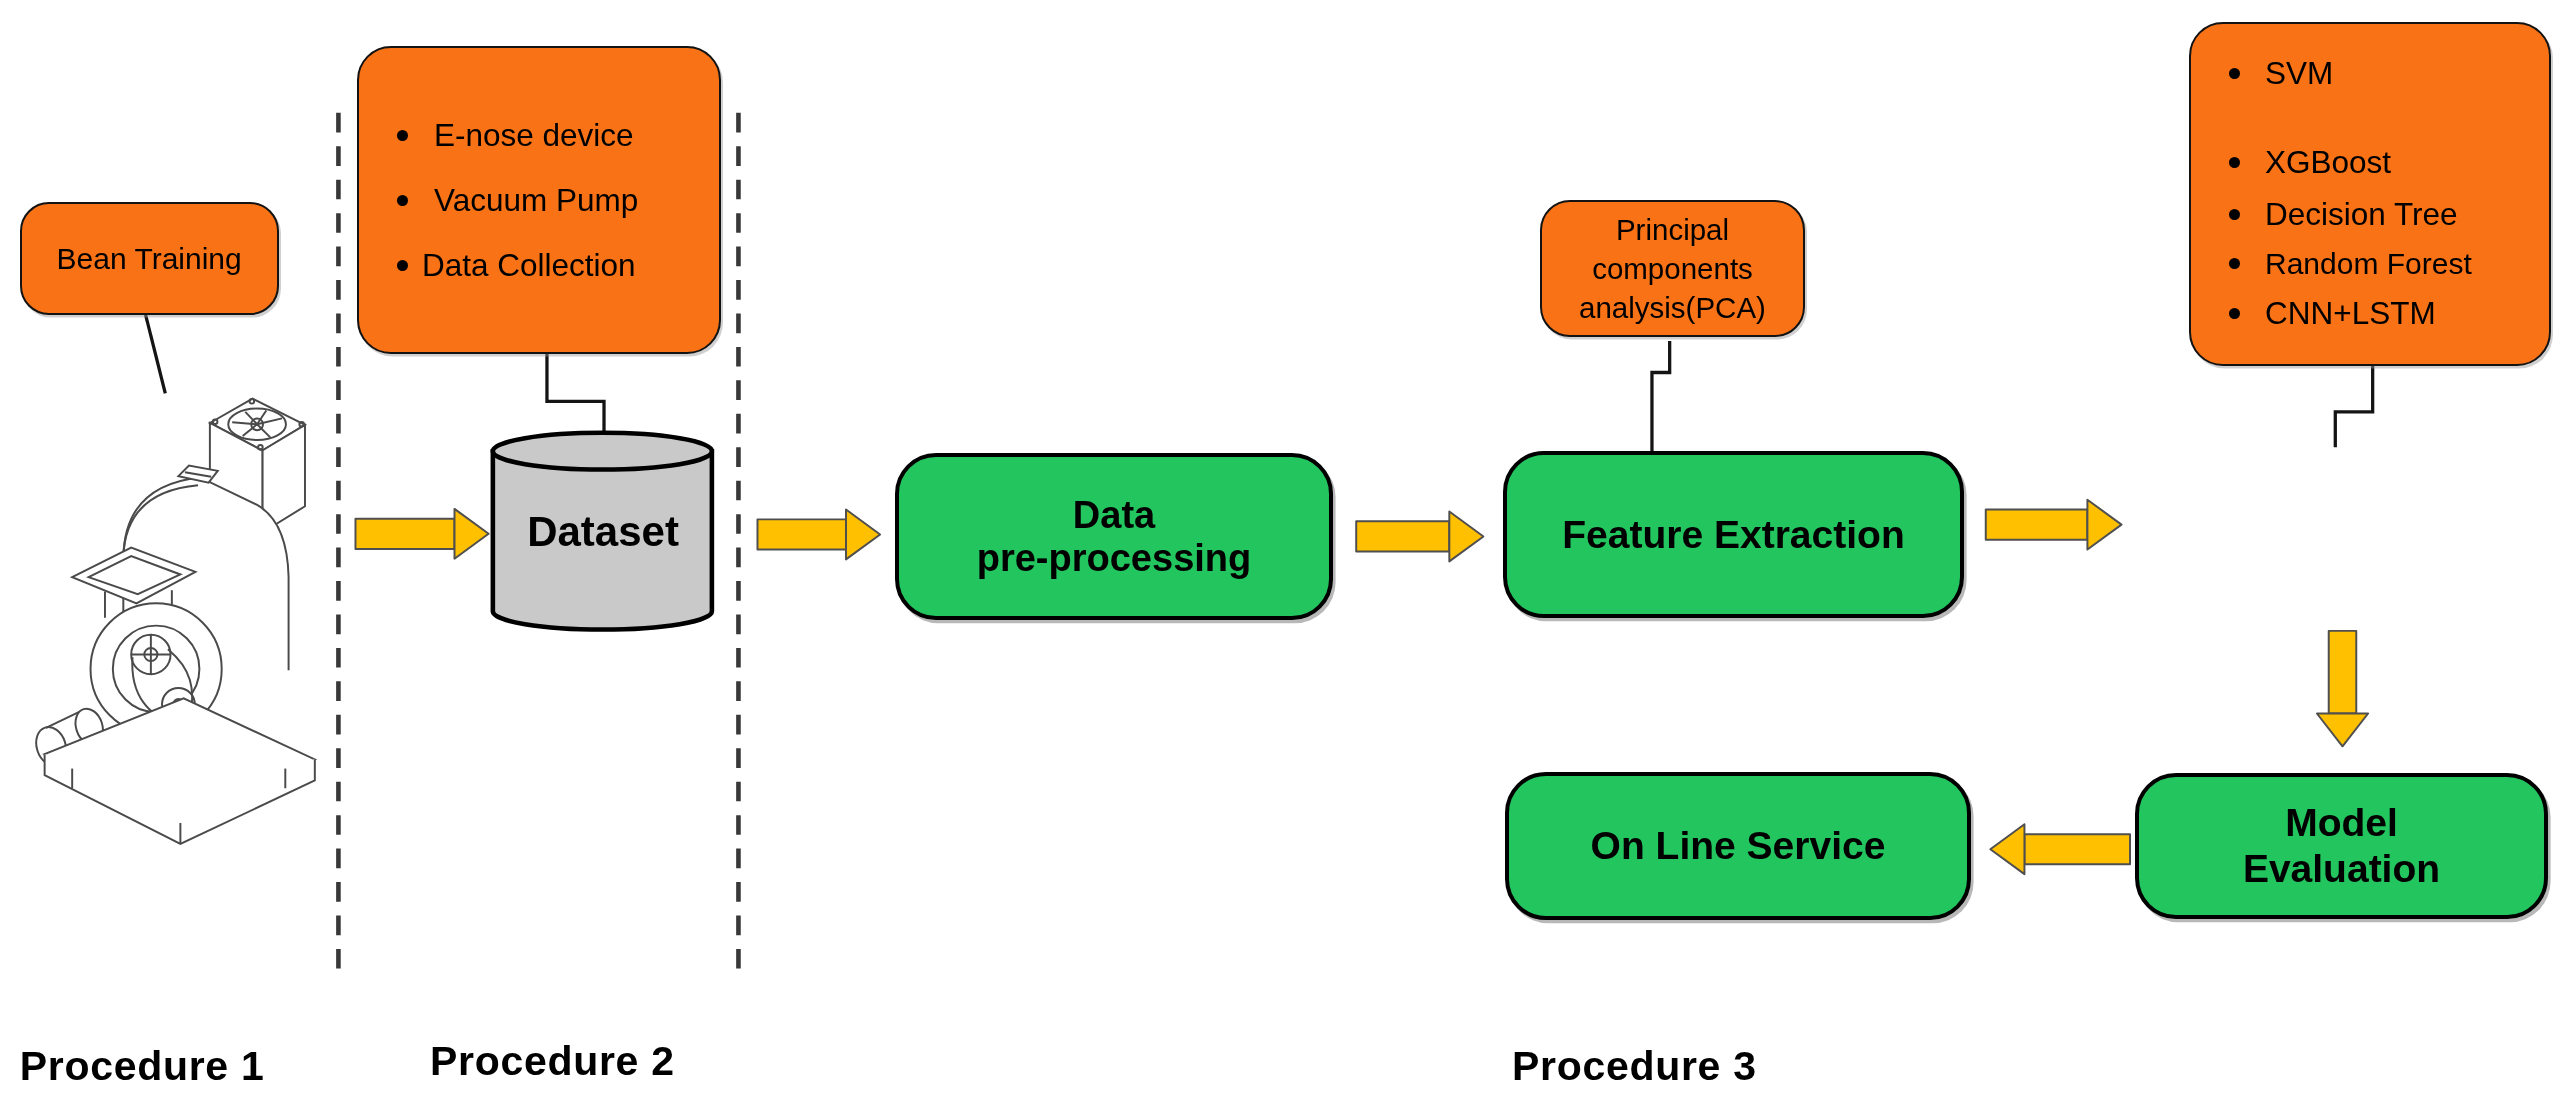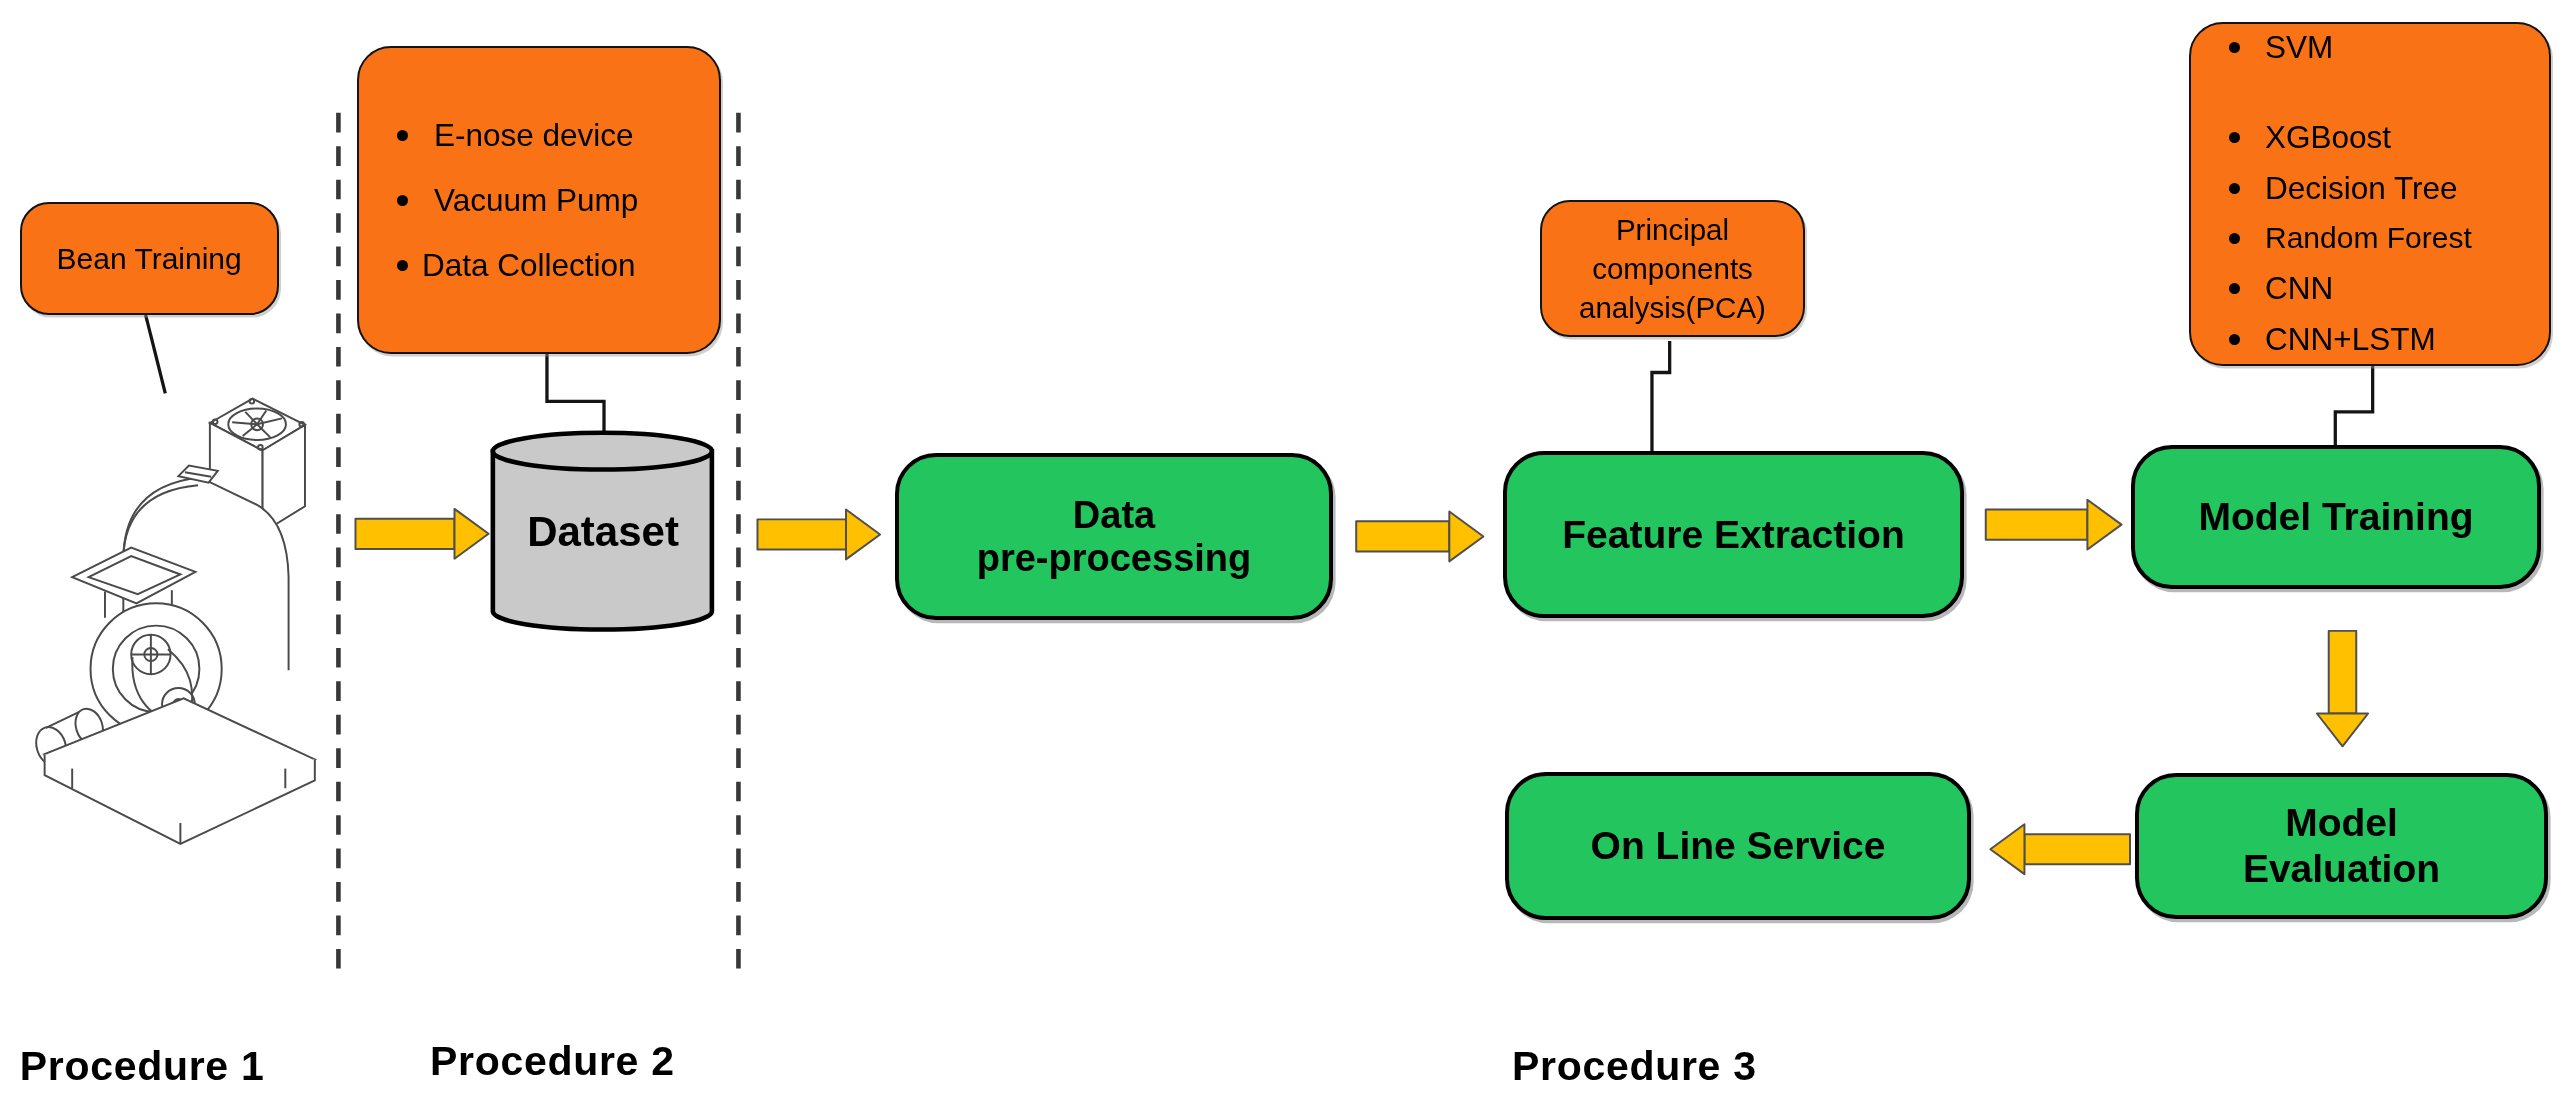--- a/index.html
+++ b/index.html
@@ -164,23 +164,20 @@
 
   <div class="abs node" style="left:895px;top:453px;width:438px;height:167px;font-size:38px;line-height:43px;">
     <span>Data</span>
     <span>pre-processing</span>
   </div>
 
   <div class="abs node" style="left:1503px;top:451px;width:461px;height:167px;font-size:39px;">
     <span>Feature Extraction</span>
   </div>
 
-  <div class="abs node" style="left:2131px;top:445px;width:410px;height:144px;font-size:39px;">
-    <span>Model Training</span>
-  </div>
 
   <div class="abs node" style="left:2135px;top:773px;width:413px;height:146px;font-size:39px;line-height:46px;">
     <span>Model</span>
     <span>Evaluation</span>
   </div>
 
   <div class="abs node" style="left:1505px;top:772px;width:466px;height:148px;font-size:39px;">
     <span>On Line Service</span>
   </div>
 
@@ -202,24 +199,20 @@
     <div class="bullet-row" style="gap:25px;">
       <span class="bullet-dot"></span>
       <span class="bullet-text" style="font-size:31.5px;">Decision Tree</span>
     </div>
     <div class="bullet-row" style="gap:25px;">
       <span class="bullet-dot"></span>
       <span class="bullet-text" style="font-size:30px;">Random Forest</span>
     </div>
     <div class="bullet-row" style="gap:25px;">
       <span class="bullet-dot"></span>
-      <span class="bullet-text" style="font-size:31.5px;">CNN</span>
-    </div>
-    <div class="bullet-row" style="gap:25px;">
-      <span class="bullet-dot"></span>
       <span class="bullet-text" style="font-size:31.5px;">CNN+LSTM</span>
     </div>
   </div>
 
   <div class="abs proc-label" style="left:19.7px;top:1043px;">Procedure 1</div>
   <div class="abs proc-label" style="left:430px;top:1038px;">Procedure 2</div>
   <div class="abs proc-label" style="left:1512px;top:1043px;">Procedure 3</div>
 
 </div>
 

